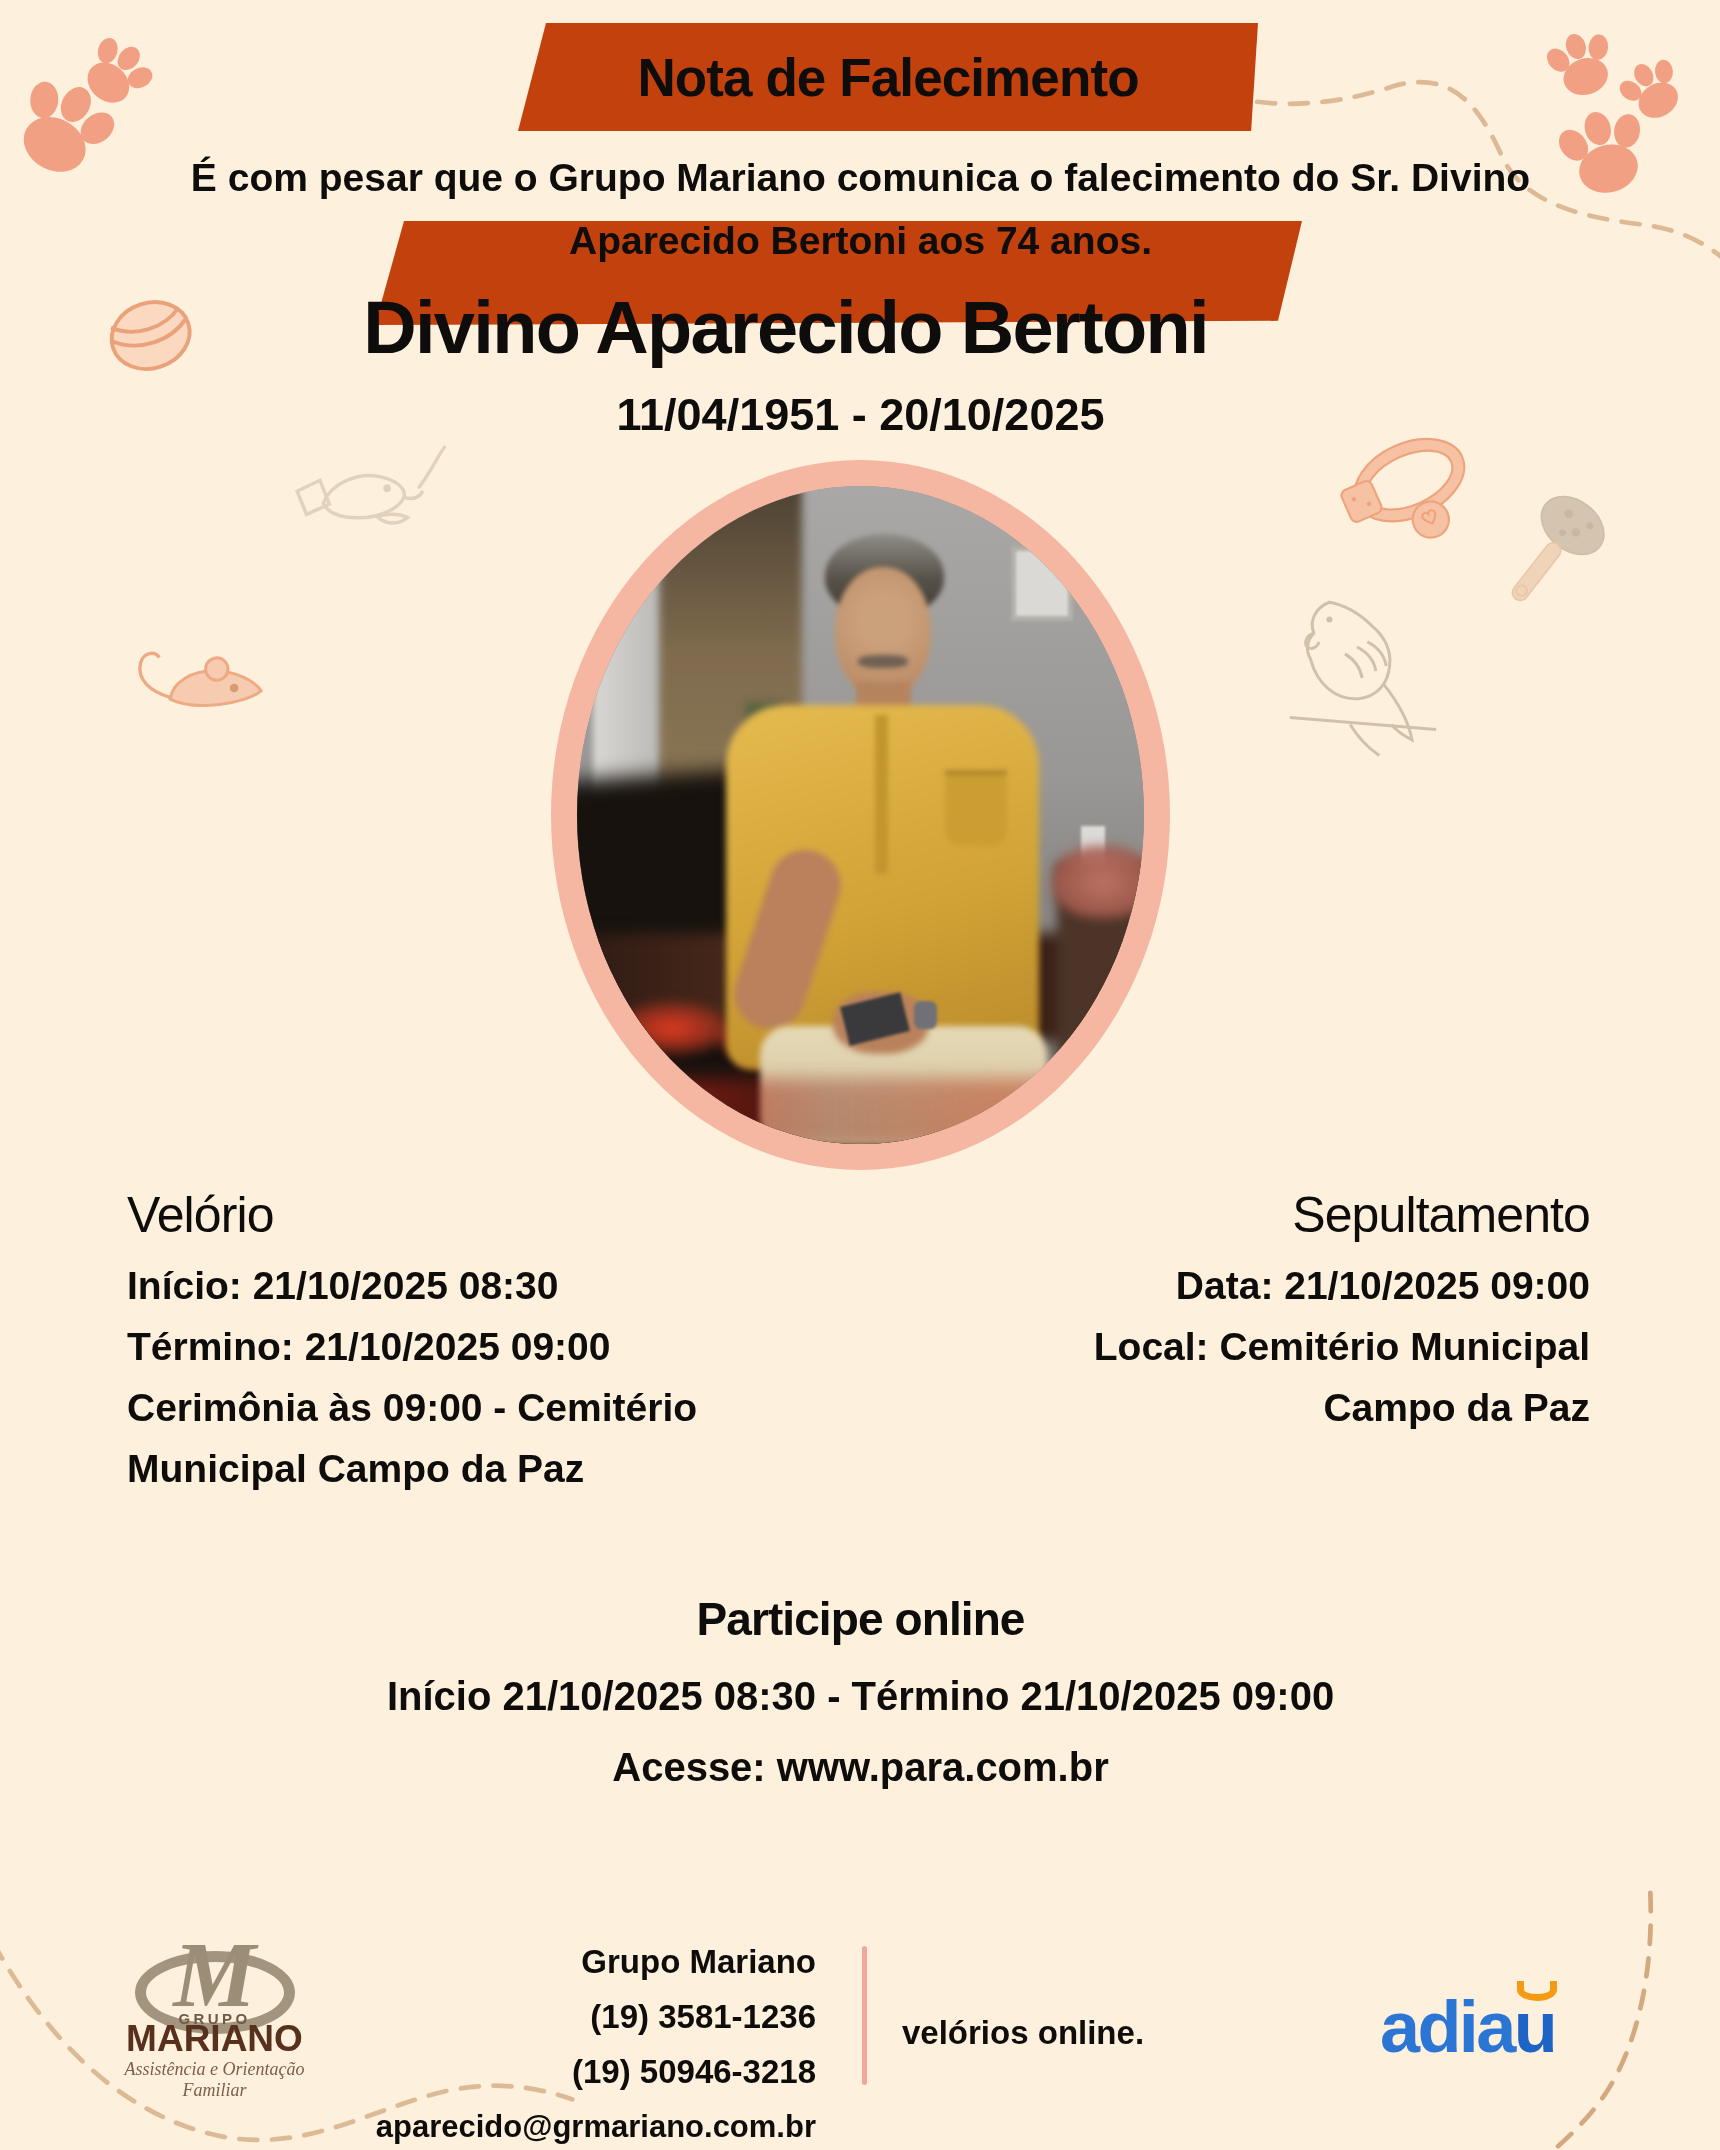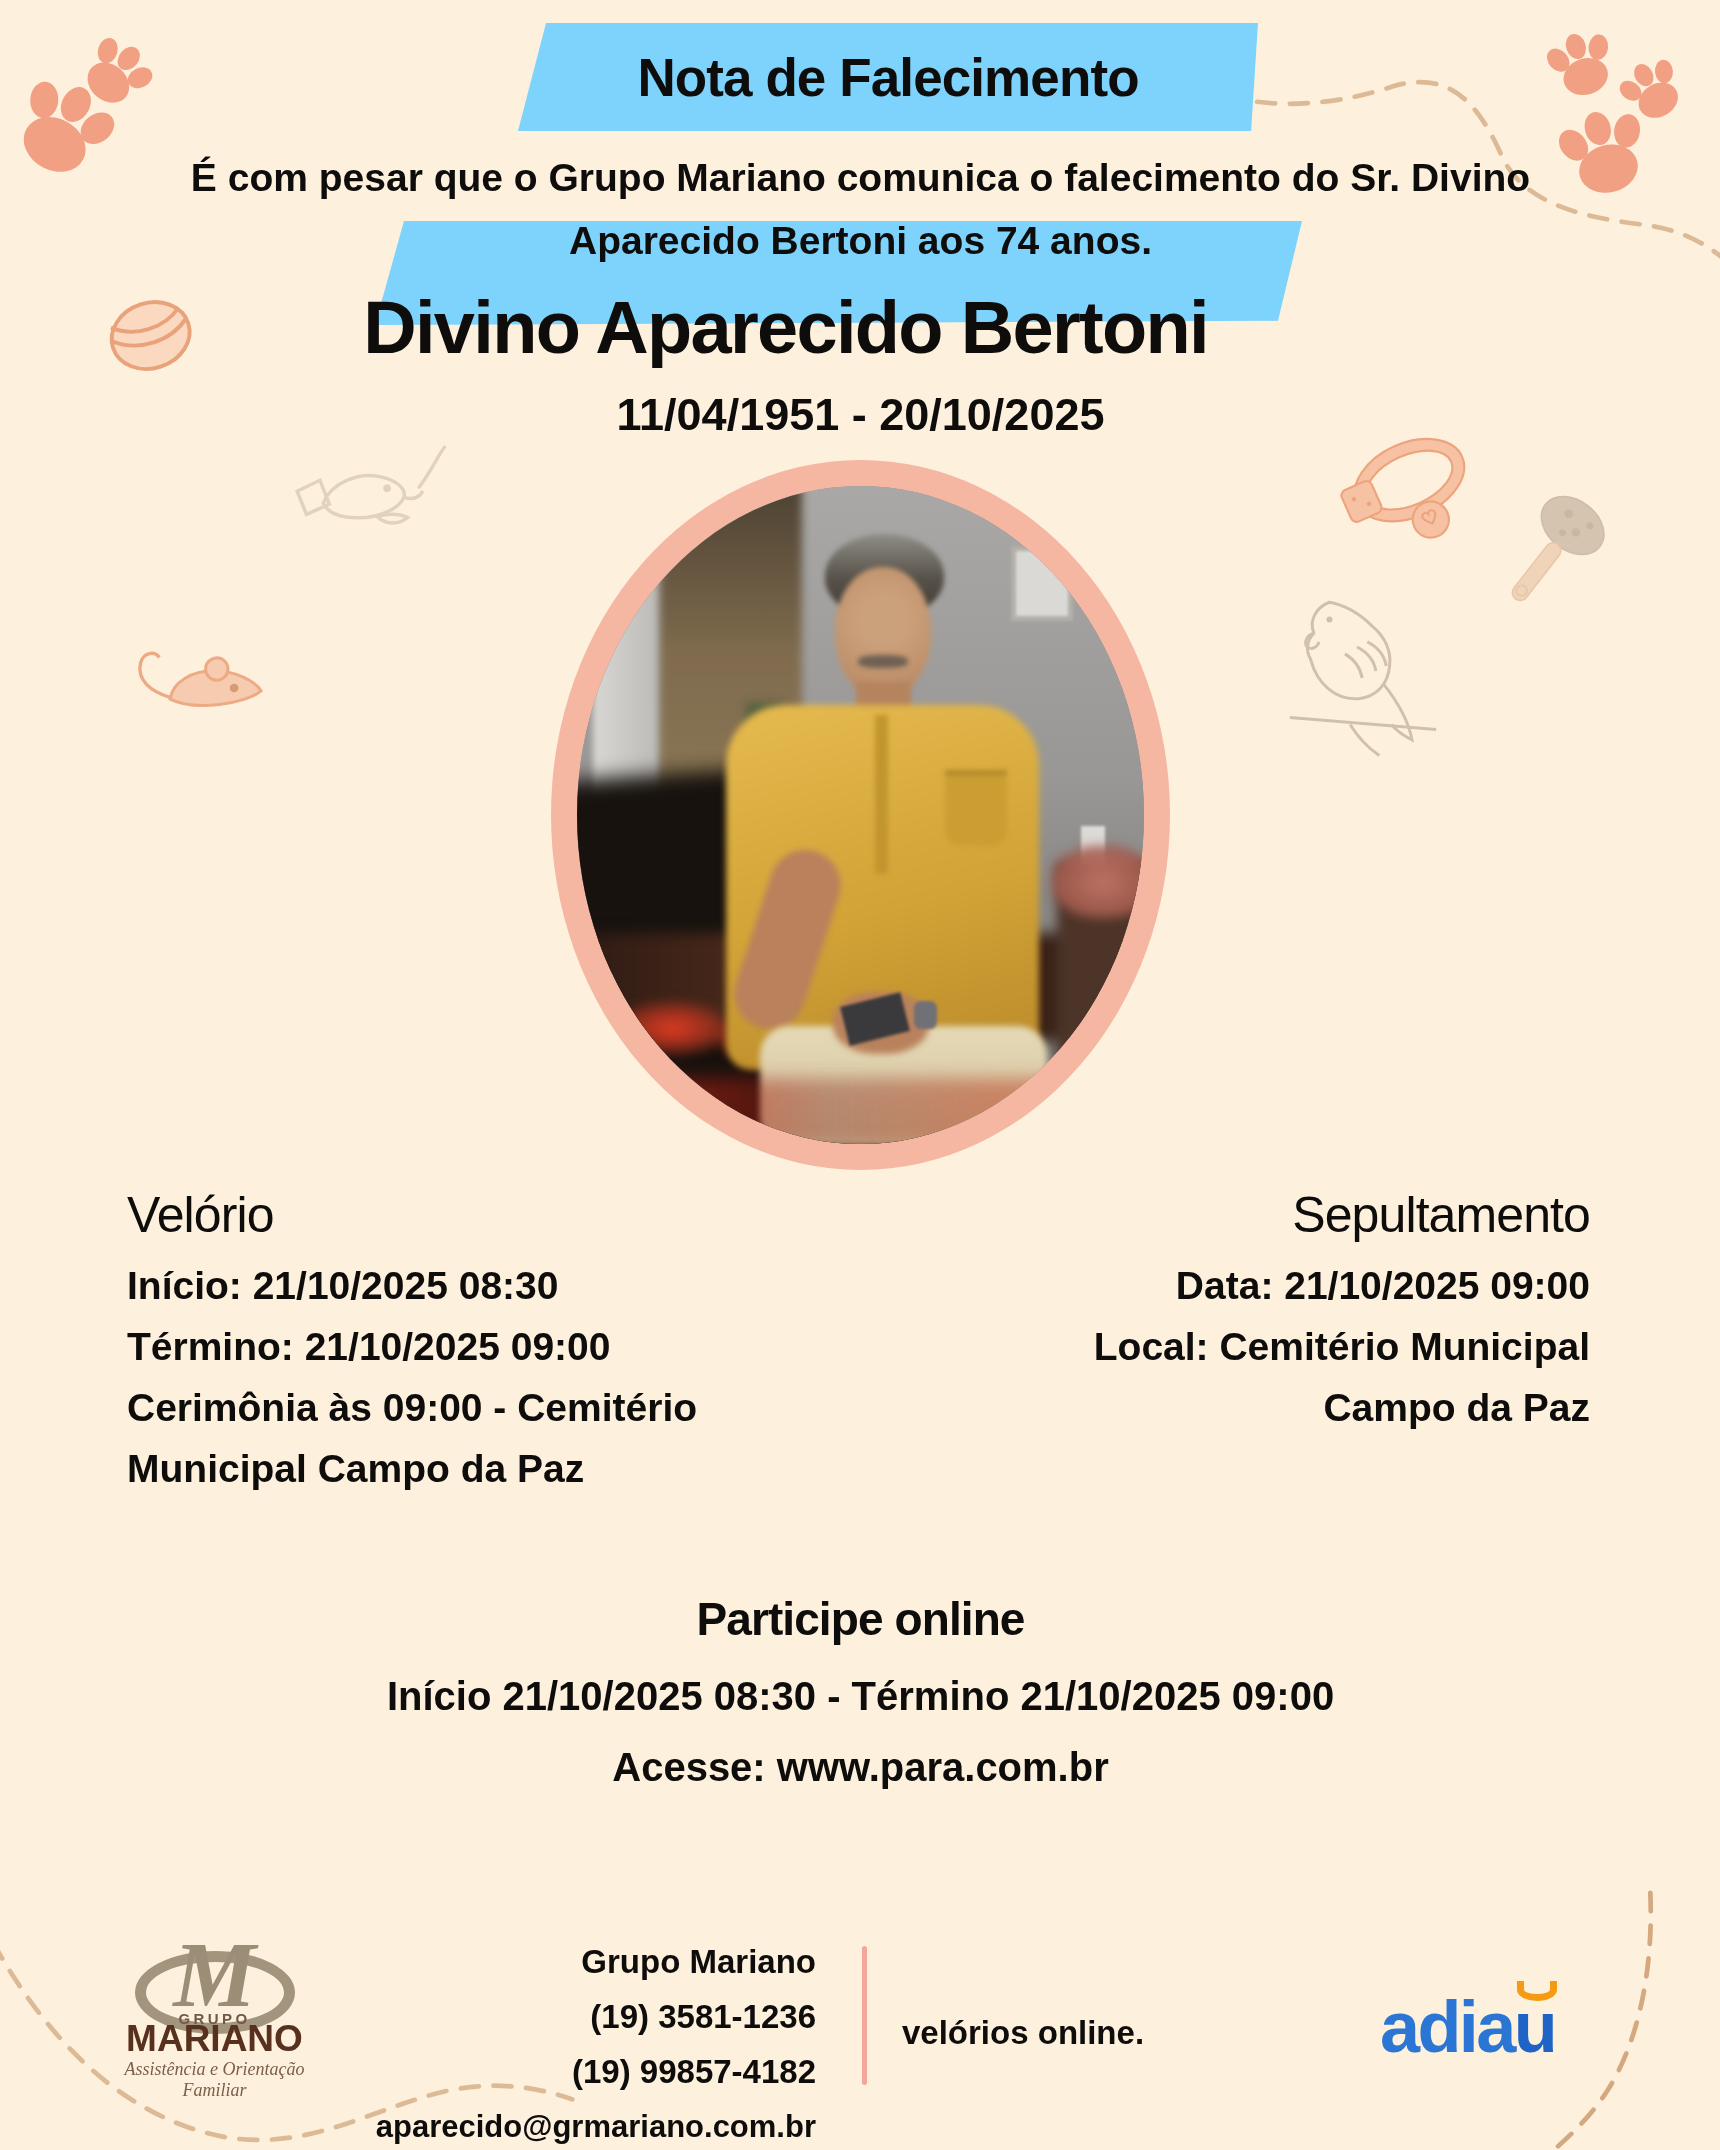--- a/index.html
+++ b/index.html
@@ -5,21 +5,21 @@
   html,body{margin:0;padding:0;background:#e8e2d6;}
   .page{
     position:relative;width:1721px;height:2151px;overflow:hidden;
     background:#fdf1de;
     font-family:"Liberation Sans", sans-serif;
     color:#0e0d0c;
   }
   .abs{position:absolute;}
   svg.decor{position:absolute;left:0;top:0;z-index:1;}
   
-  .band{position:absolute;background:#7dd3fc;z-index:2;}
+  .band{position:absolute;background:#c2410c;z-index:2;}
   .band.title-band{left:518px;top:23px;width:740px;height:108px;
     clip-path:polygon(28px 0,100% 0,calc(100% - 6.9px) 100%,0 100%);
     display:flex;align-items:center;justify-content:center;}
   .band.name-band{left:375px;top:221px;width:927px;height:104px;
     clip-path:polygon(29px 0,100% 0,calc(100% - 24px) 96%,0 100%);}
   
   .page-title{font-size:53px;font-weight:800;letter-spacing:-0.9px;}
   .announce{left:43px;top:146px;width:1635px;text-align:center;
     font-size:39px;font-weight:800;line-height:63px;z-index:3;}
   .deceased{left:0;top:291px;width:1571px;text-align:center;
@@ -233,21 +233,21 @@
     <div class="m-ellipse"></div>
     <div class="m-mono">M</div>
     <div class="m-grupo">GRUPO</div>
     <div class="m-name">MARIANO</div>
     <div class="m-tag">Assistência e Orientação Familiar</div>
   </div>
 
   <div class="abs contact">
     <div>Grupo Mariano</div>
     <div>(19) 3581-1236</div>
-    <div>(19) 99857-4182</div>
+    <div>(19) 50946-3218</div>
     <div style="font-size:31px;">aparecido@grmariano.com.br</div>
   </div>
 
   <div class="abs divider"></div>
 
   <div class="abs technote">
     <span style="display:block;">velórios online.</span>
   </div>
 
   <div class="abs adiau">

